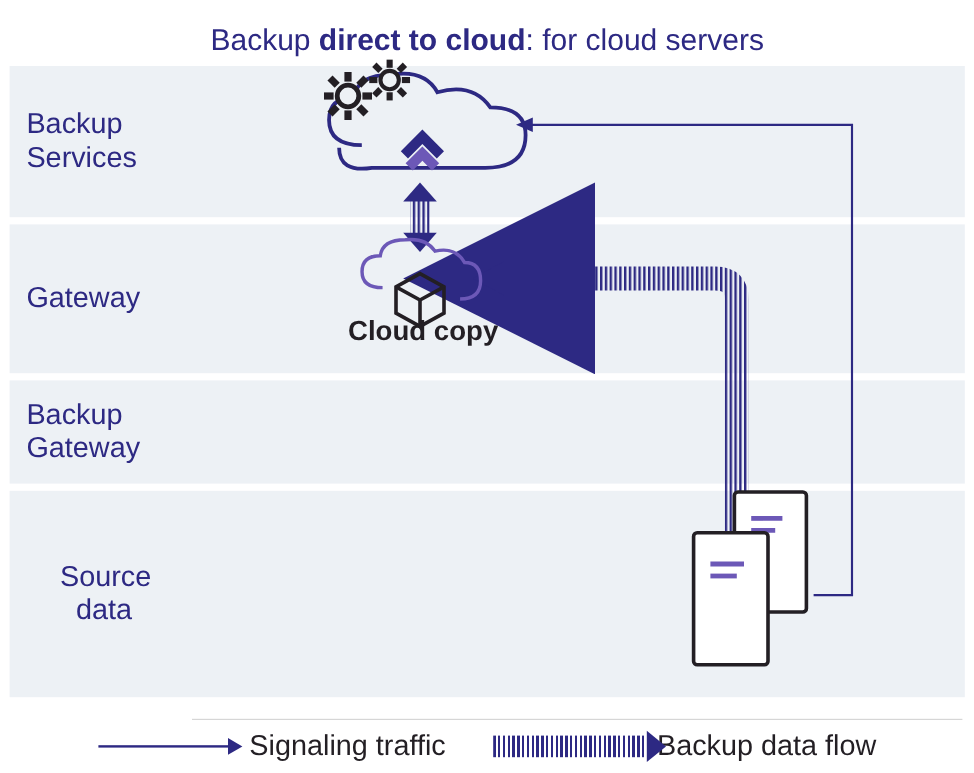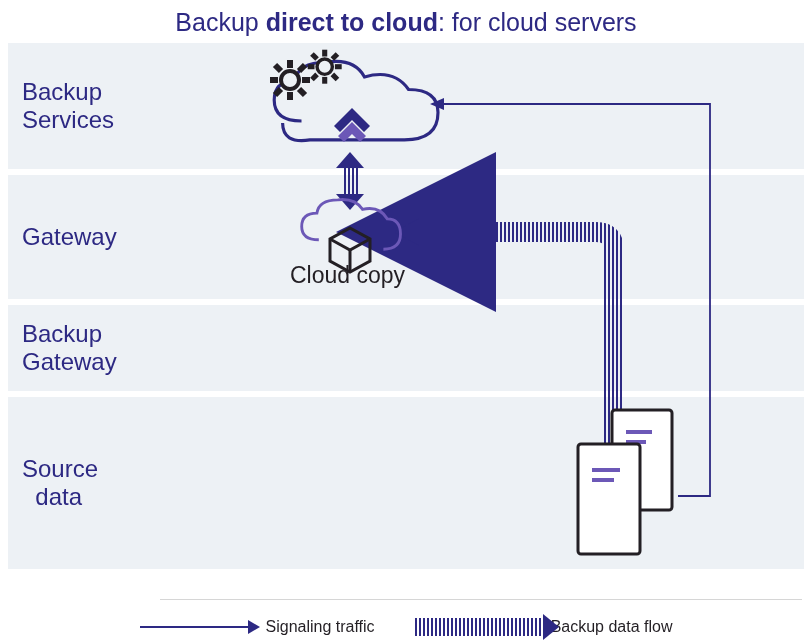--- a/index.html
+++ b/index.html
@@ -8,21 +8,21 @@
     width: 812px;
     height: 644px;
     background: #fff;
     position: relative;
     overflow: hidden;
   }
   .title {
     text-align: center;
     font-size: 25px;
     color: #2d2983;
-    padding-top: 8px;
+    padding-top: 20px;
     padding-bottom: 6px;
     font-weight: 400;
   }
   .title .bold { font-weight: 700; }
 
   .rows { padding-left: 8px; padding-right: 8px; }
   .row {
     background: #edf1f5;
     margin-bottom: 6px;
     position: relative;
@@ -41,30 +41,31 @@
   .row.storage  { height: 124px; }
   .row.gateway  { height: 86px; }
   .row.source   { height: 172px; }
 
   .cloud-copy-label {
     position: absolute;
     left: 290px;
     top: 262px;
     font-size: 23px;
     color: #231f24;
+    font-weight: bold;
   }
 
   .legend {
     position: absolute;
     left: 0; right: 0; bottom: 8px;
     display: flex;
     align-items: center;
     justify-content: center;
     gap: 40px;
-    font-size: 16px;
+    font-size: 24px;
     color: #231f24;
   }
   .legend-item { display: flex; align-items: center; gap: 6px; }
   .legend-thin {
     width: 120px; height: 14px; position: relative;
   }
   .legend-thin::before {
     content: ""; position: absolute; top: 6px; left: 0; right: 10px;
     height: 1.5px; background: #2d2983;
   }
@@ -106,21 +107,21 @@
 Services</div>
   </div>
   <div class="row storage">
     <div class="row-label">Gateway</div>
   </div>
   <div class="row gateway">
     <div class="row-label" style="white-space:pre;">Backup
 Gateway</div>
   </div>
   <div class="row source">
-    <div class="row-label" style="white-space:pre;">Source
+    <div class="row-label" style="white-space:pre;margin-left:28px;">Source
   data</div>
   </div>
 </div>
 
 <div class="cloud-copy-label">Cloud copy</div>
 
 <svg class="overlay" viewBox="0 0 812 644">
 
   <defs>
     <pattern id="hatch" width="4" height="4" patternUnits="userSpaceOnUse">

